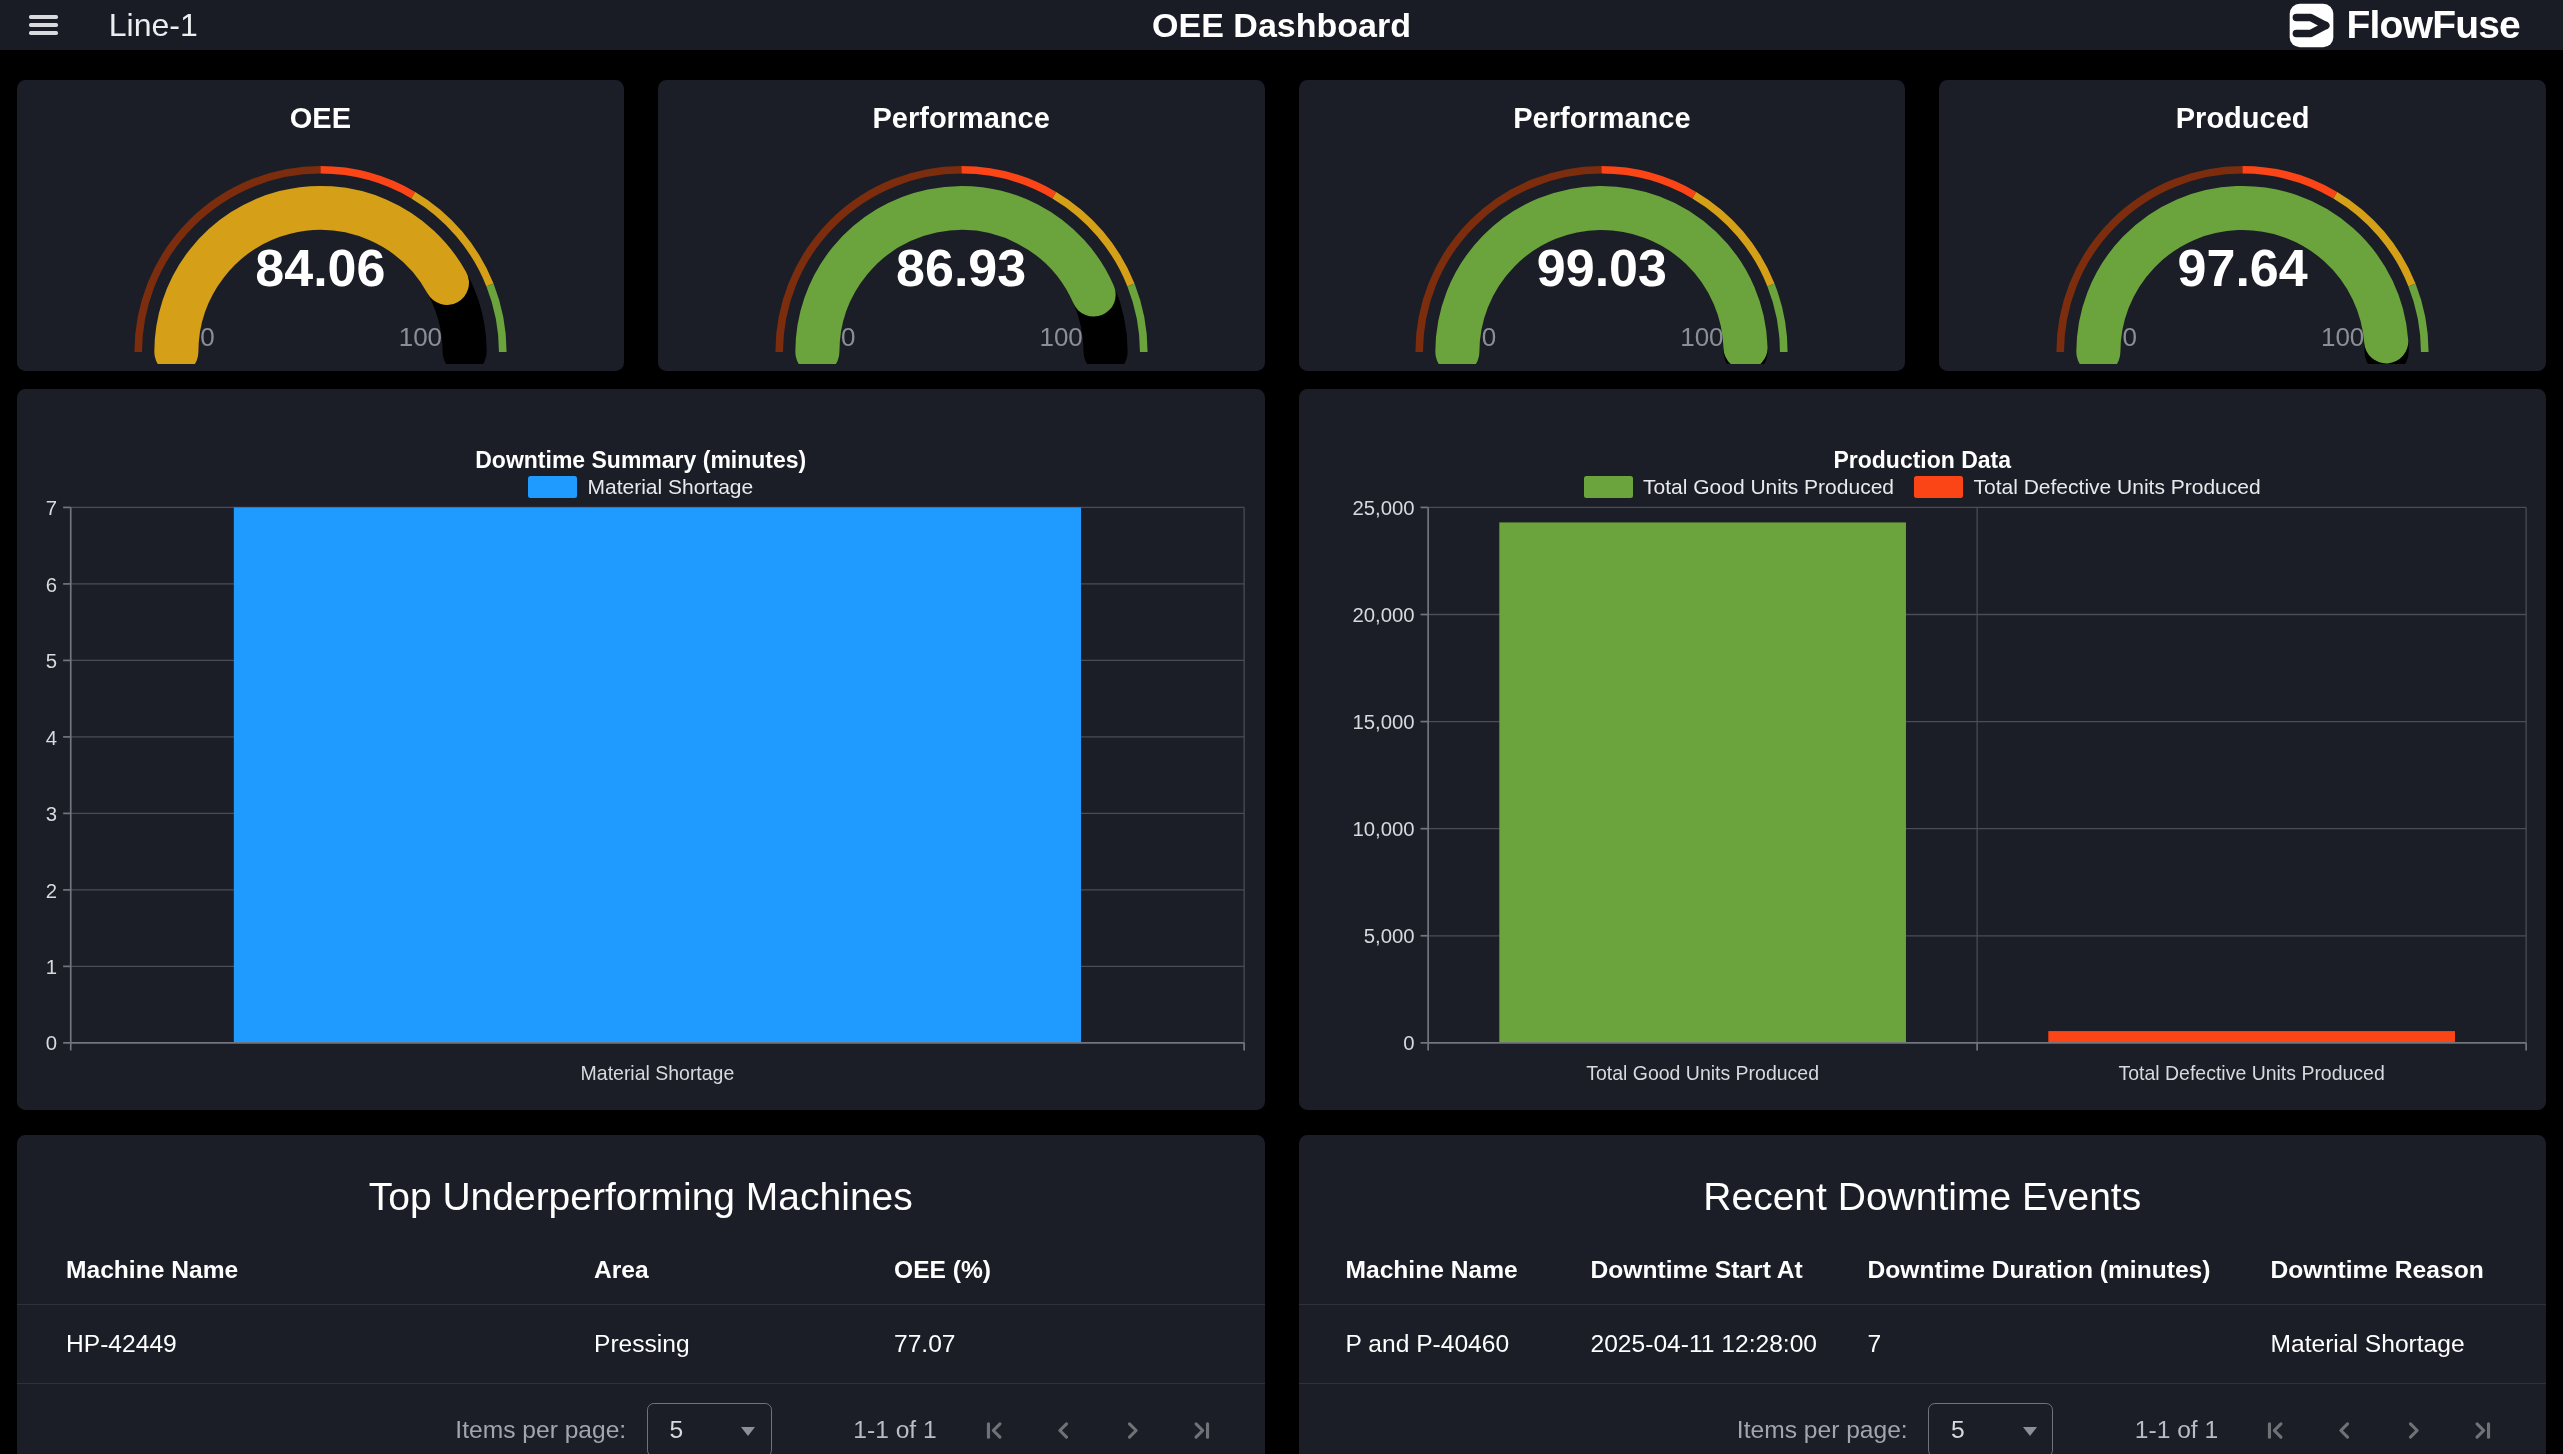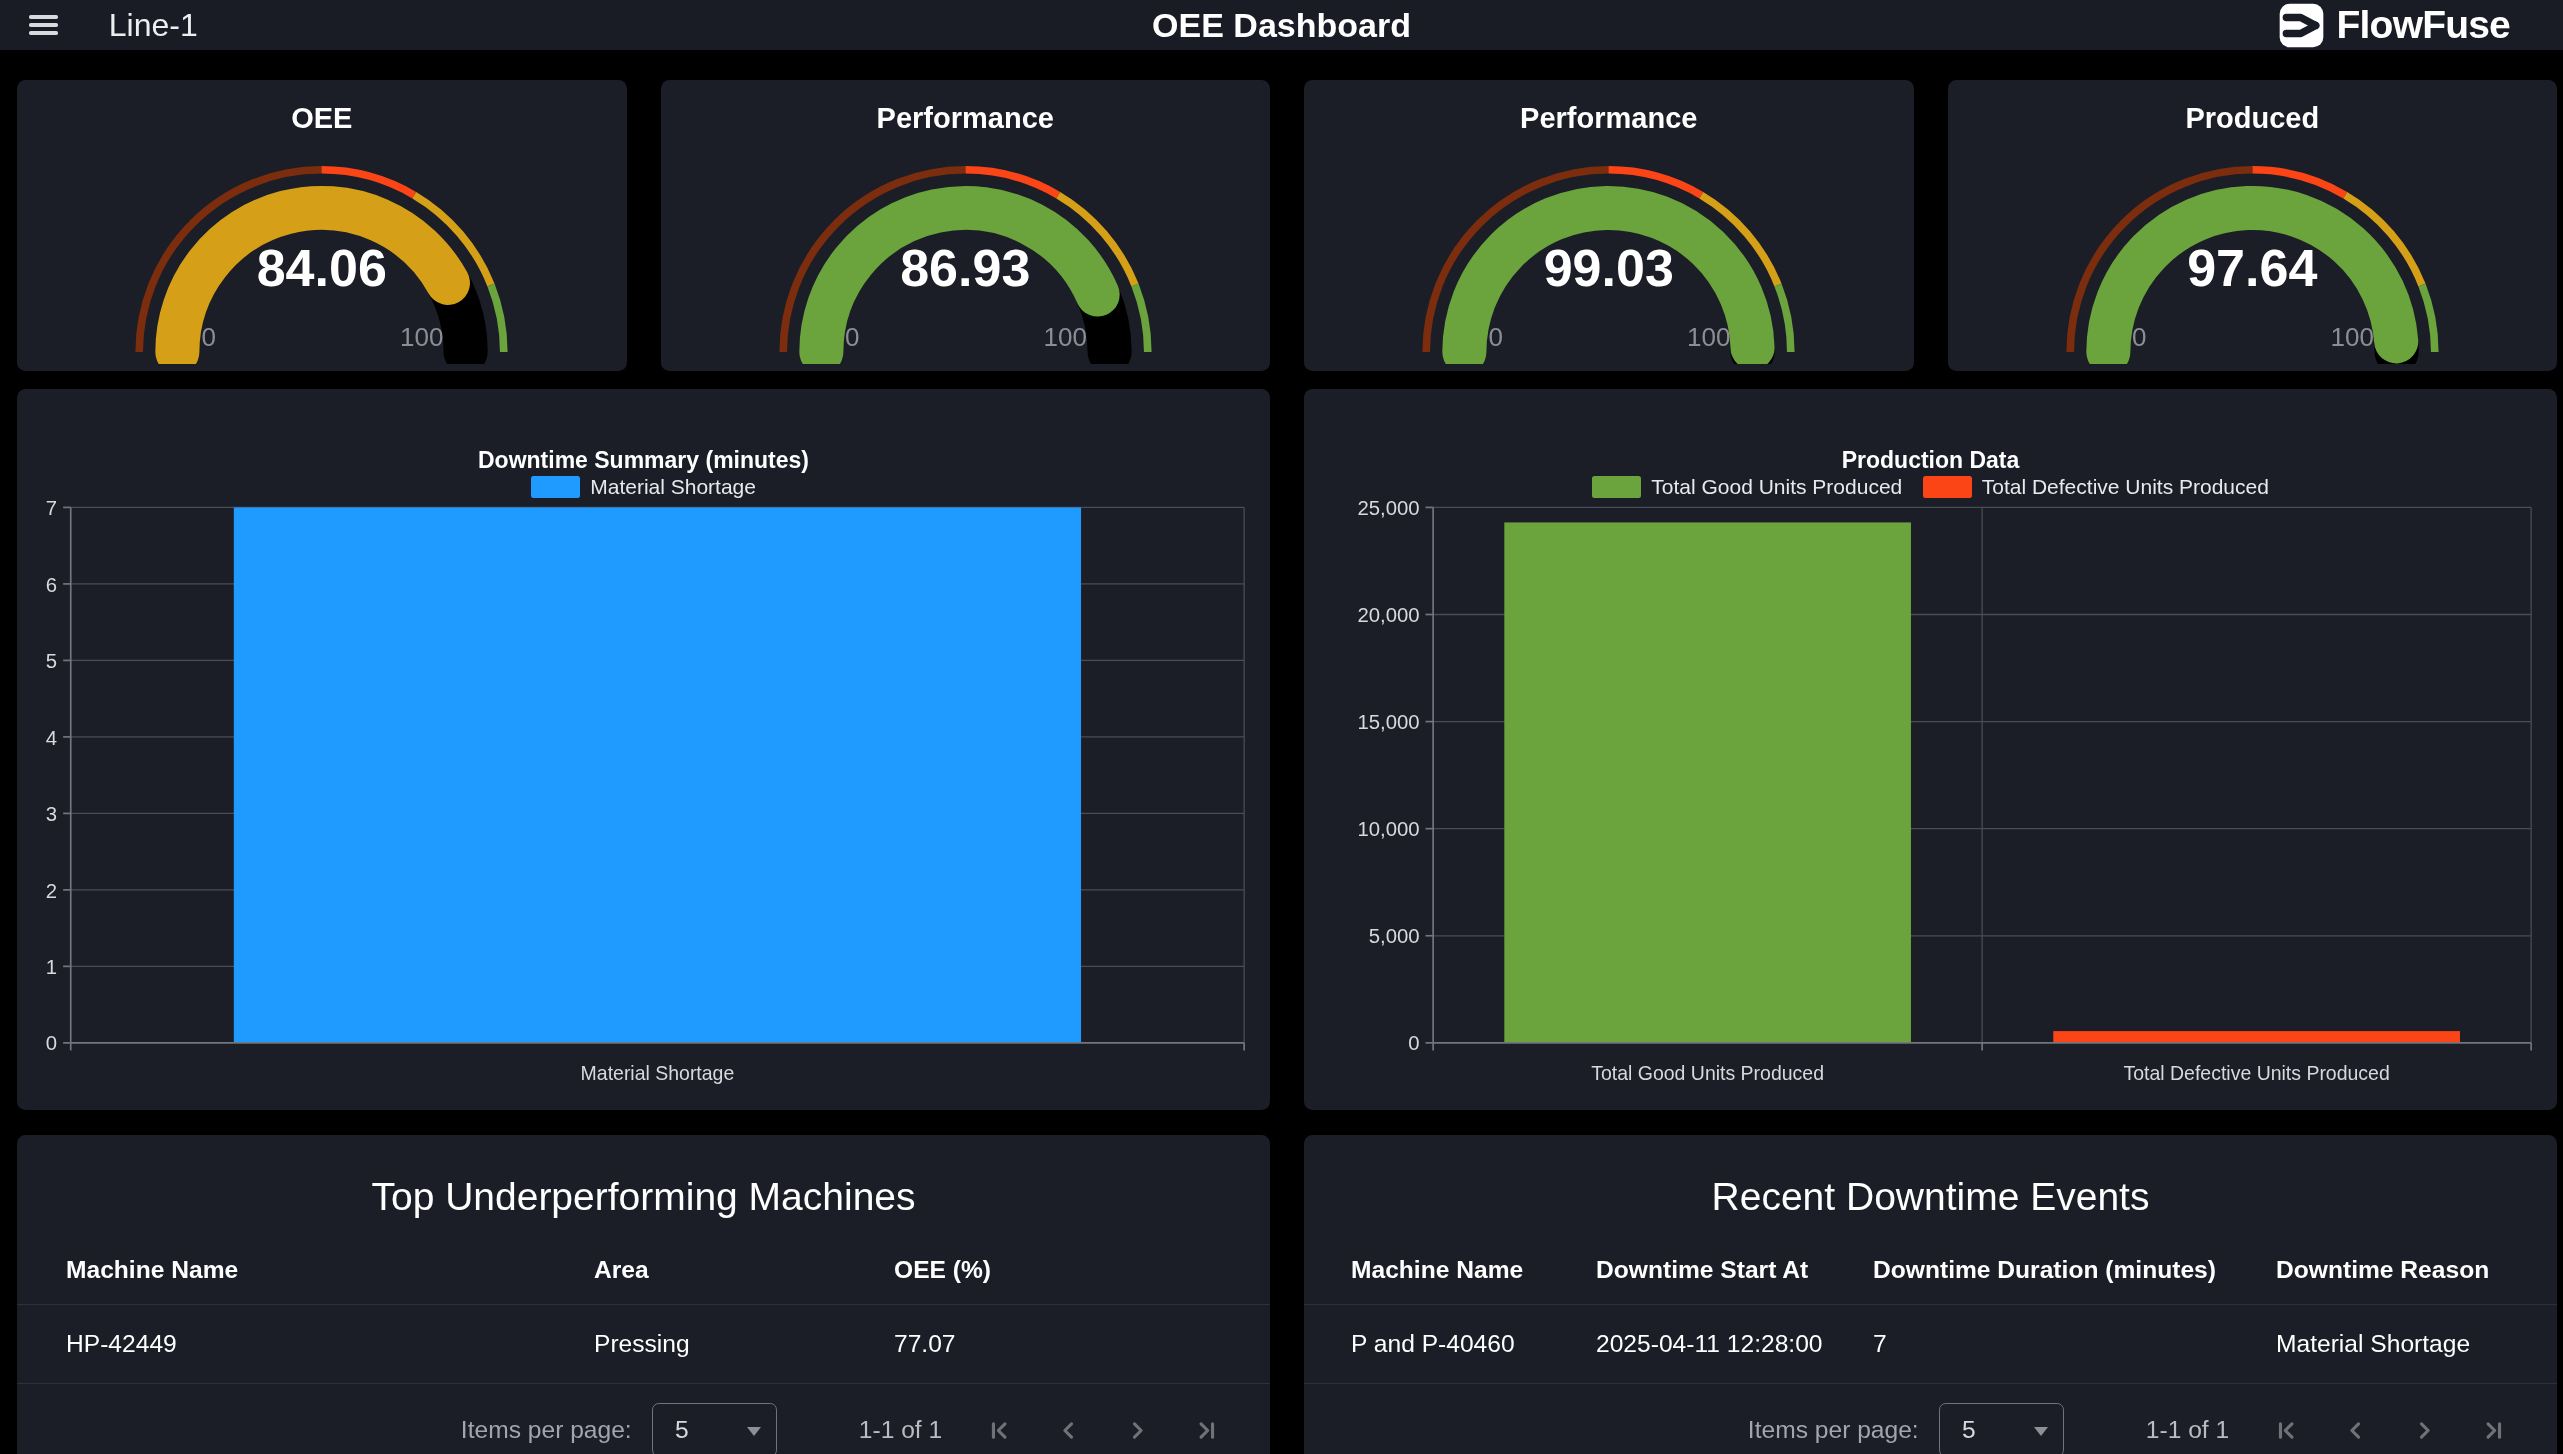--- a/index.html
+++ b/index.html
@@ -4,25 +4,25 @@
 <style>
   * { margin:0; padding:0; box-sizing:border-box; }
   html,body { width:2563px; height:1454px; overflow:hidden; background:#000; font-family:"Liberation Sans",sans-serif; color:#fff; }
 
   
   .topbar { position:relative; height:50px; background:#191c25; display:flex; align-items:center; }
   .menu-btn { margin-left:26px; background:none; border:none; cursor:pointer; display:flex; flex-direction:column; gap:4.2px; padding:3.4px; }
   .menu-btn i { display:block; width:29px; height:4.2px; border-radius:1.7px; background:#d9dadd; }
   .line-label { margin-left:47px; font-size:32px; color:#edeef0; }
   .topbar-title { position:absolute; left:50%; transform:translateX(-50%); font-size:34px; font-weight:bold; }
-  .brand { position:absolute; right:53px; display:flex; align-items:center; gap:12px;justify-content:center; }
+  .brand { position:absolute; right:43px; display:flex; align-items:center; gap:12px;justify-content:center; }
   .brand-text { font-size:39px; font-weight:bold; letter-spacing:-0.8px; }
 
   
-  .row { display:flex; gap:34px; padding:0 6px 0 17px; }
+  .row { display:flex; gap:34px; padding:0 17px 0 17px; }
   .row-gauges { margin-top:30px; }
   .row-charts { margin-top:18px; }
   .row-tables { margin-top:24.6px; }
   .card { background:#1b1e27; border-radius:8.5px; flex:1; position:relative; }
 
   
   .gauge-card { height:291px; }
   .gauge-title { text-align:center; margin-top:22px; font-size:29px; font-weight:bold; }
   .gauge-wrap { position:relative; width:407px; height:212px; margin:17px auto 0; }
   .gauge-wrap svg { position:absolute; inset:0; }

